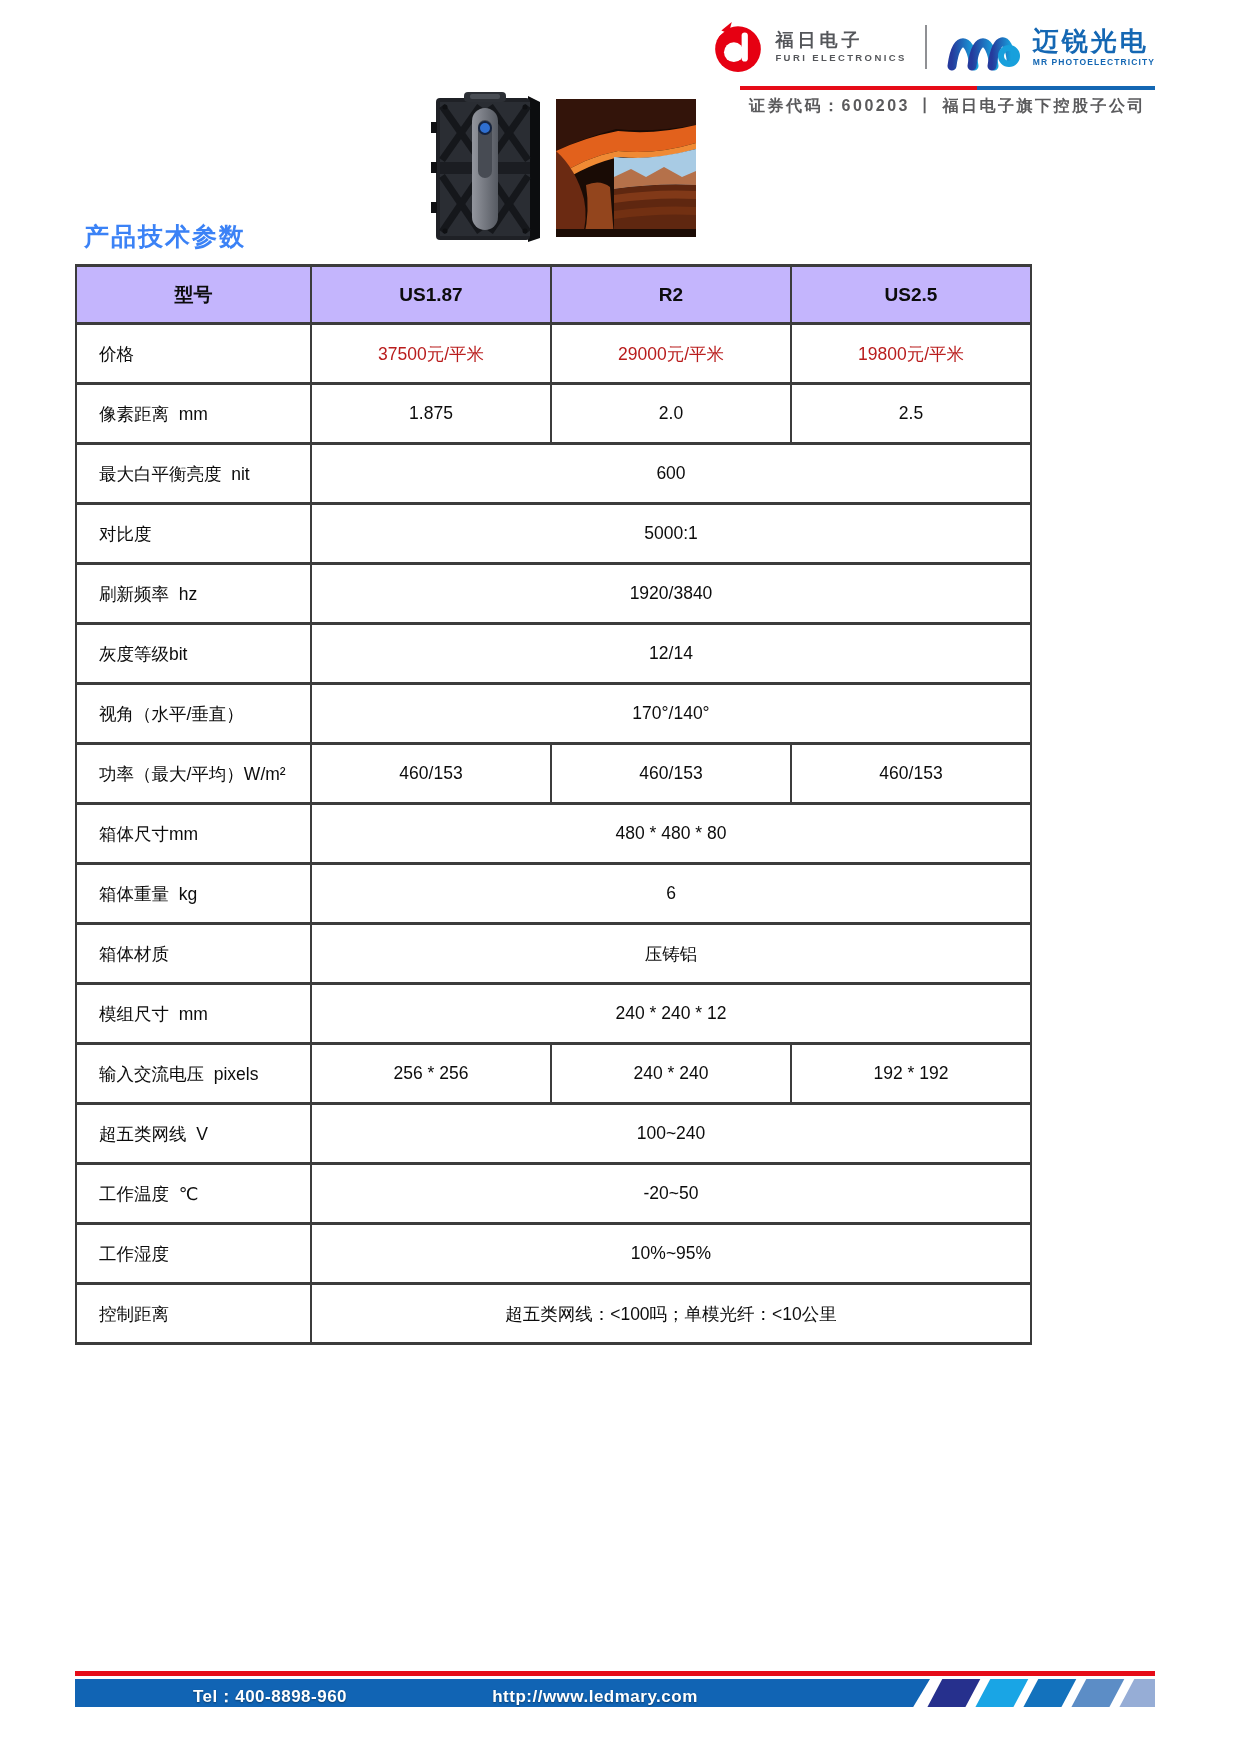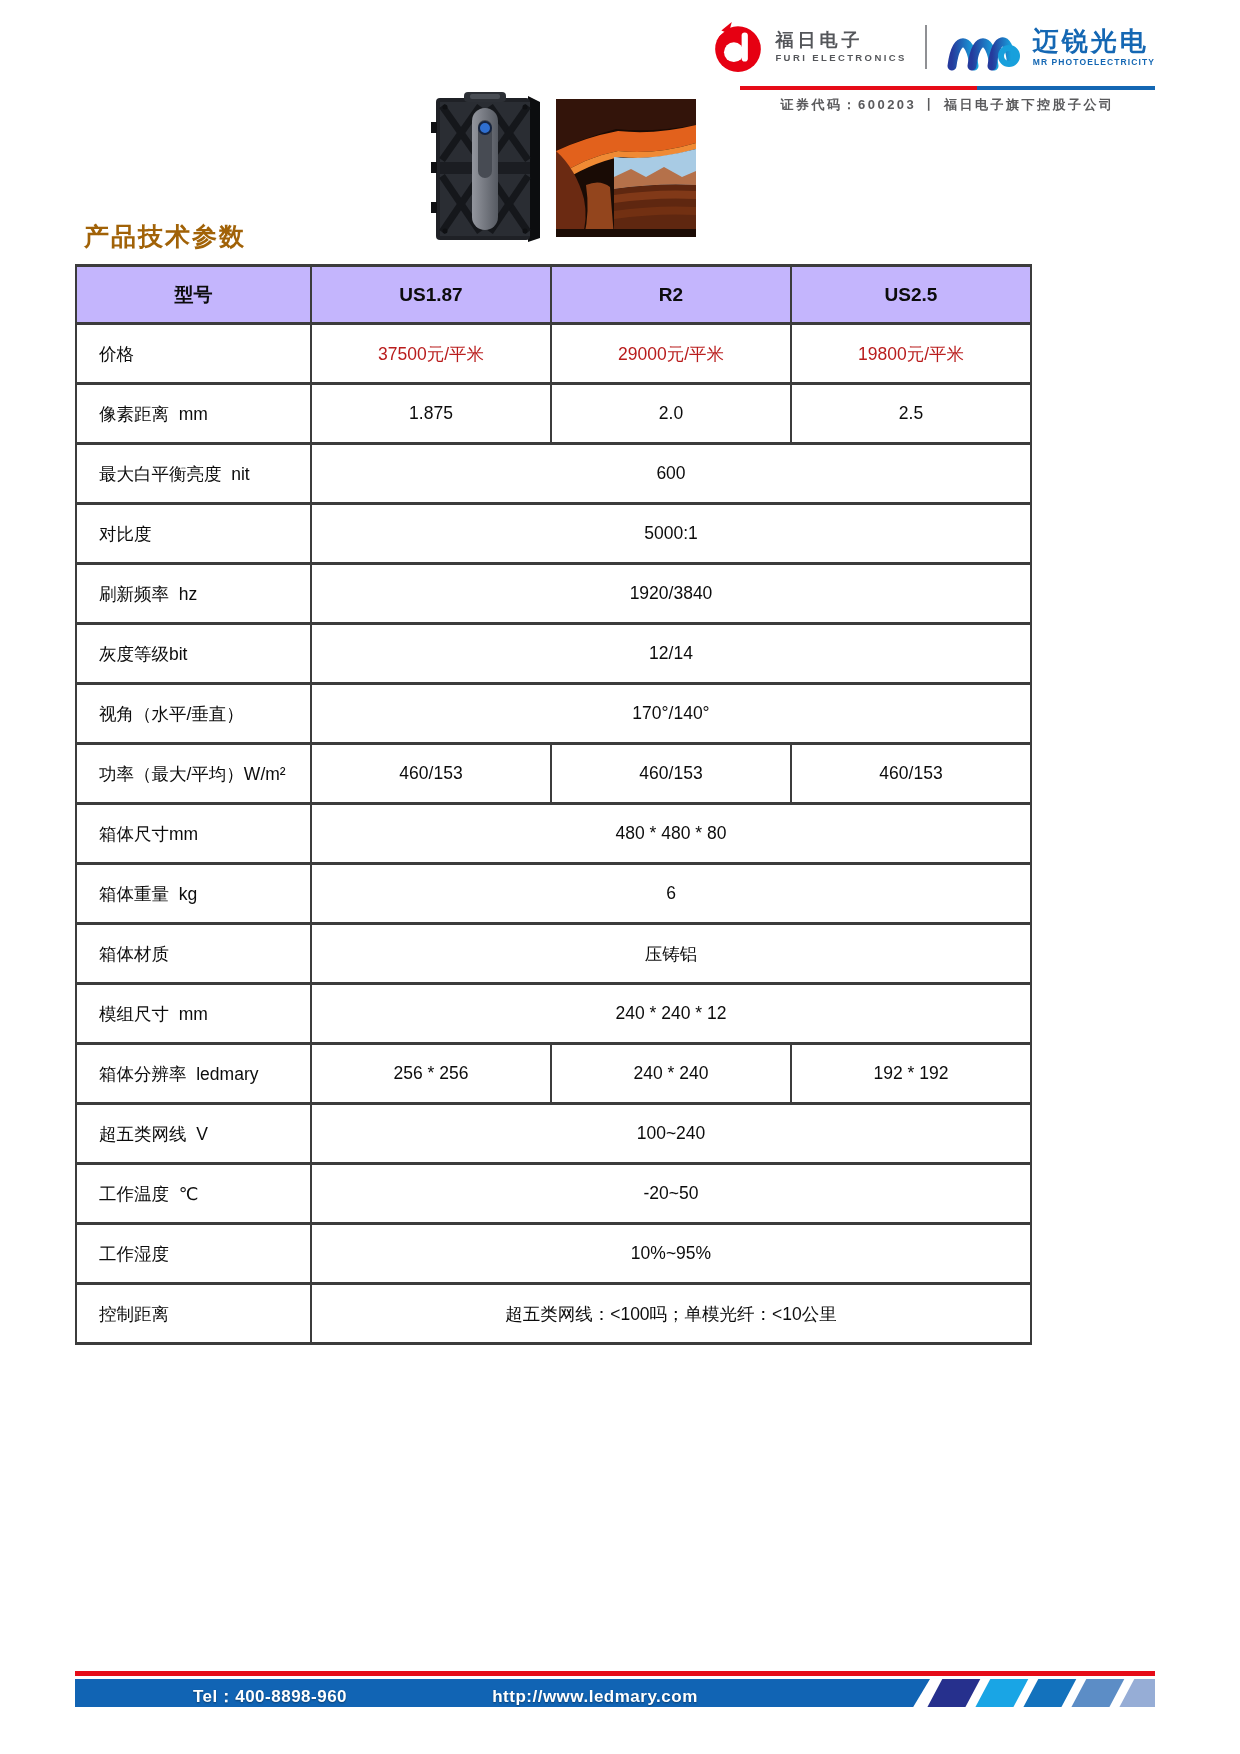--- a/index.html
+++ b/index.html
@@ -17,29 +17,29 @@
   .furi-text{display:flex;flex-direction:column;line-height:1;}
   .furi-cn{font-size:18px;font-weight:bold;color:#54565a;letter-spacing:4px;}
   .furi-en{font-size:9.5px;font-weight:bold;color:#54565a;letter-spacing:2.4px;margin-top:4px;}
   .brand-divider{width:2px;height:44px;background:#8f9094;margin:0 8px;}
   .mr-text{display:flex;flex-direction:column;line-height:1;}
   .mr-cn{font-size:26px;font-weight:bold;color:#1467b3;letter-spacing:3px;}
   .mr-en{font-size:8.5px;font-weight:bold;color:#1467b3;letter-spacing:1.1px;margin-top:4px;}
   .brand-line{position:absolute;top:86px;right:85px;width:415px;height:4px;
     background:linear-gradient(90deg,#e60b17 0 57%,#1467b3 57% 100%);}
   .brand-caption{position:absolute;top:96px;right:85px;width:415px;text-align:center;
-    font-size:13px;font-weight:600;color:#5a5a5c;letter-spacing:2.5px;white-space:nowrap;}
+    font-size:16px;font-weight:600;color:#5a5a5c;letter-spacing:2.5px;white-space:nowrap;}
 
   
   .img-cabinet{position:absolute;left:428px;top:92px;}
   .img-screen{position:absolute;left:556px;top:99px;}
 
   
   .section-title{position:absolute;left:84px;top:220px;font-size:25px;font-weight:bold;
-    color:#a16207;letter-spacing:2px;}
+    color:#3b82f6;letter-spacing:2px;}
 
   
   .table-wrap{position:absolute;left:75px;top:264px;width:955px;}
   table.spec{width:100%;table-layout:fixed;border-collapse:collapse;}
   table.spec th,table.spec td{border:solid #3c3c3c;border-width:3px 2px;color:#0c0c0c;}
   table.spec th{height:53px;background:#c4b5fd;font-size:19px;font-weight:bold;text-align:center;}
   table.spec td{height:55px;font-size:17.5px;}
   td.label-cell{text-align:left;padding-left:22px;white-space:pre-wrap;}
   td.value-cell{text-align:center;padding:0 4px;}
   tr.price-row td.value-cell{color:#b91c1c;}
@@ -217,21 +217,21 @@
           </tr>
           <tr>
             <td class="label-cell">箱体材质</td>
             <td colspan="3" class="value-cell">压铸铝</td>
           </tr>
           <tr>
             <td class="label-cell">模组尺寸  mm</td>
             <td colspan="3" class="value-cell">240 * 240 * 12</td>
           </tr>
           <tr>
-            <td class="label-cell">箱体分辨率  ledmary</td>
+            <td class="label-cell">输入交流电压  pixels</td>
             <td class="value-cell">256 * 256</td>
             <td class="value-cell">240 * 240</td>
             <td class="value-cell">192 * 192</td>
           </tr>
           <tr>
             <td class="label-cell">超五类网线  V</td>
             <td colspan="3" class="value-cell">100~240</td>
           </tr>
           <tr>
             <td class="label-cell">工作温度  ℃</td>

